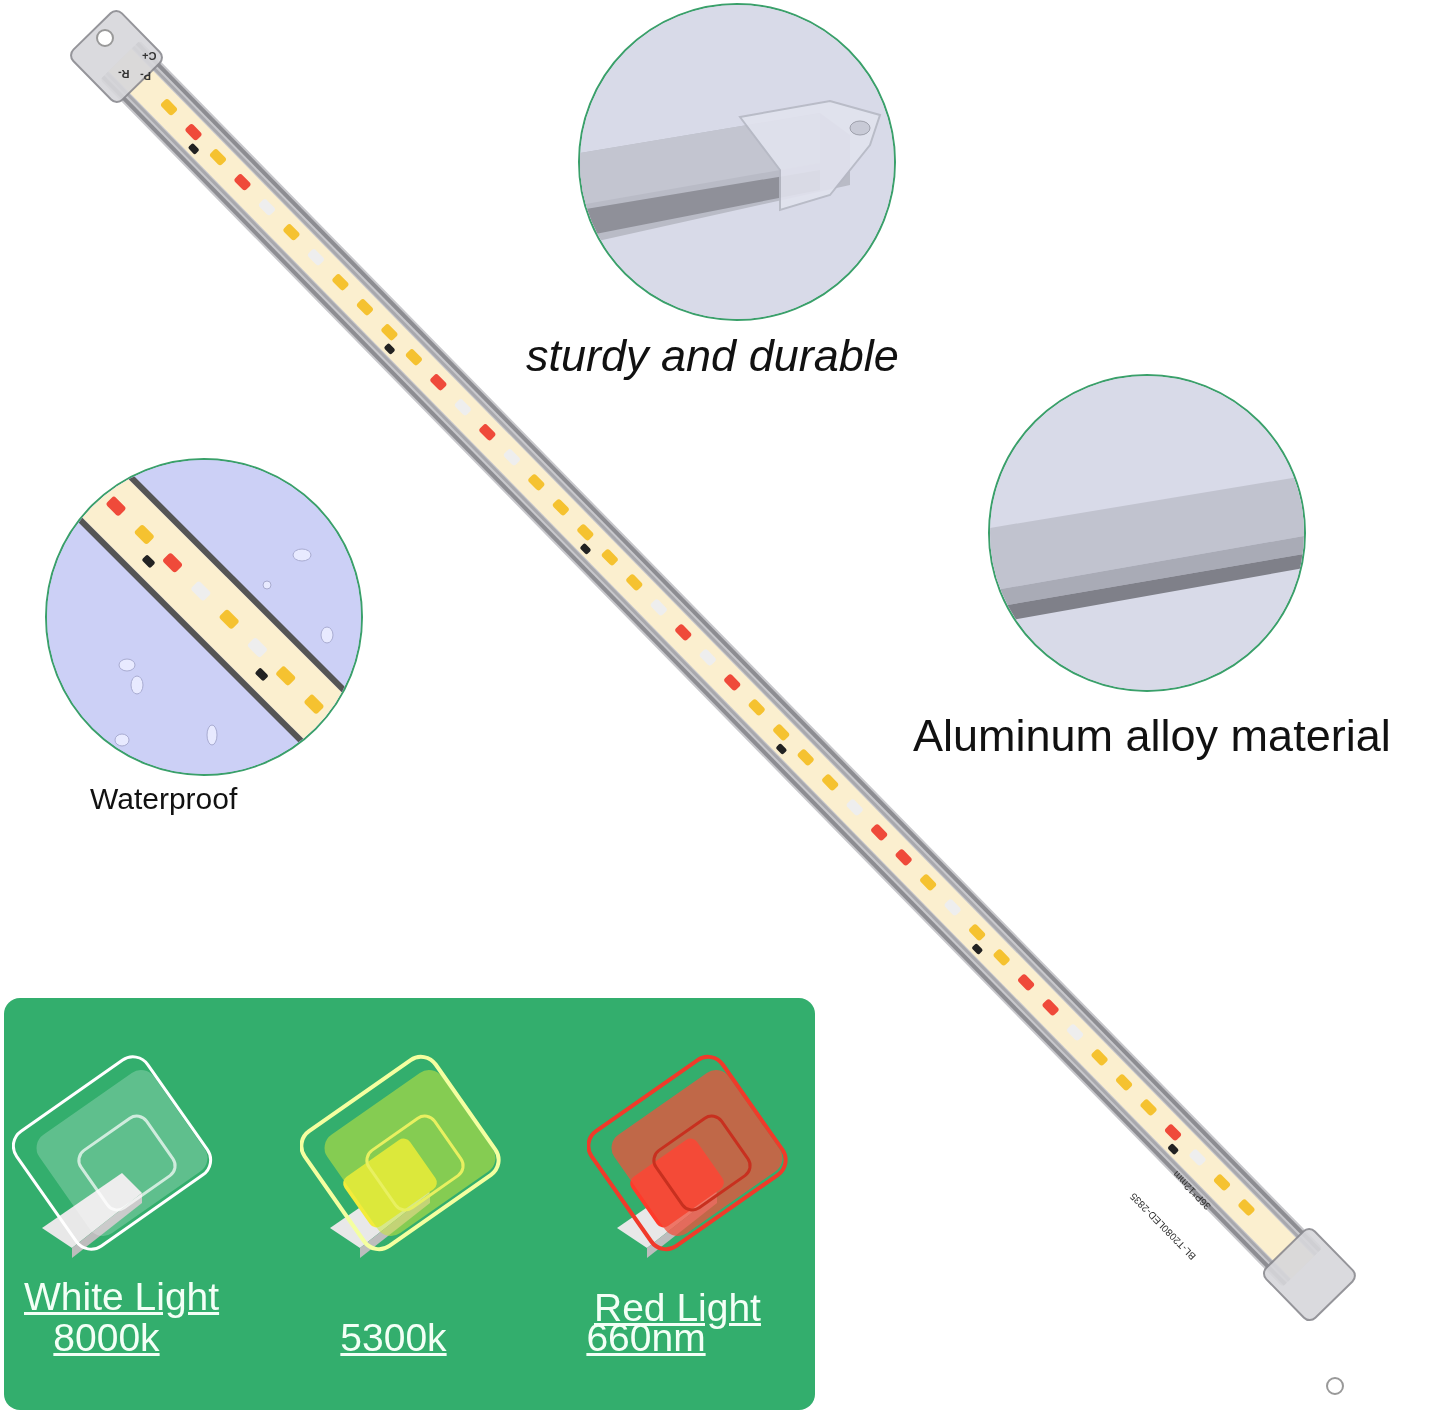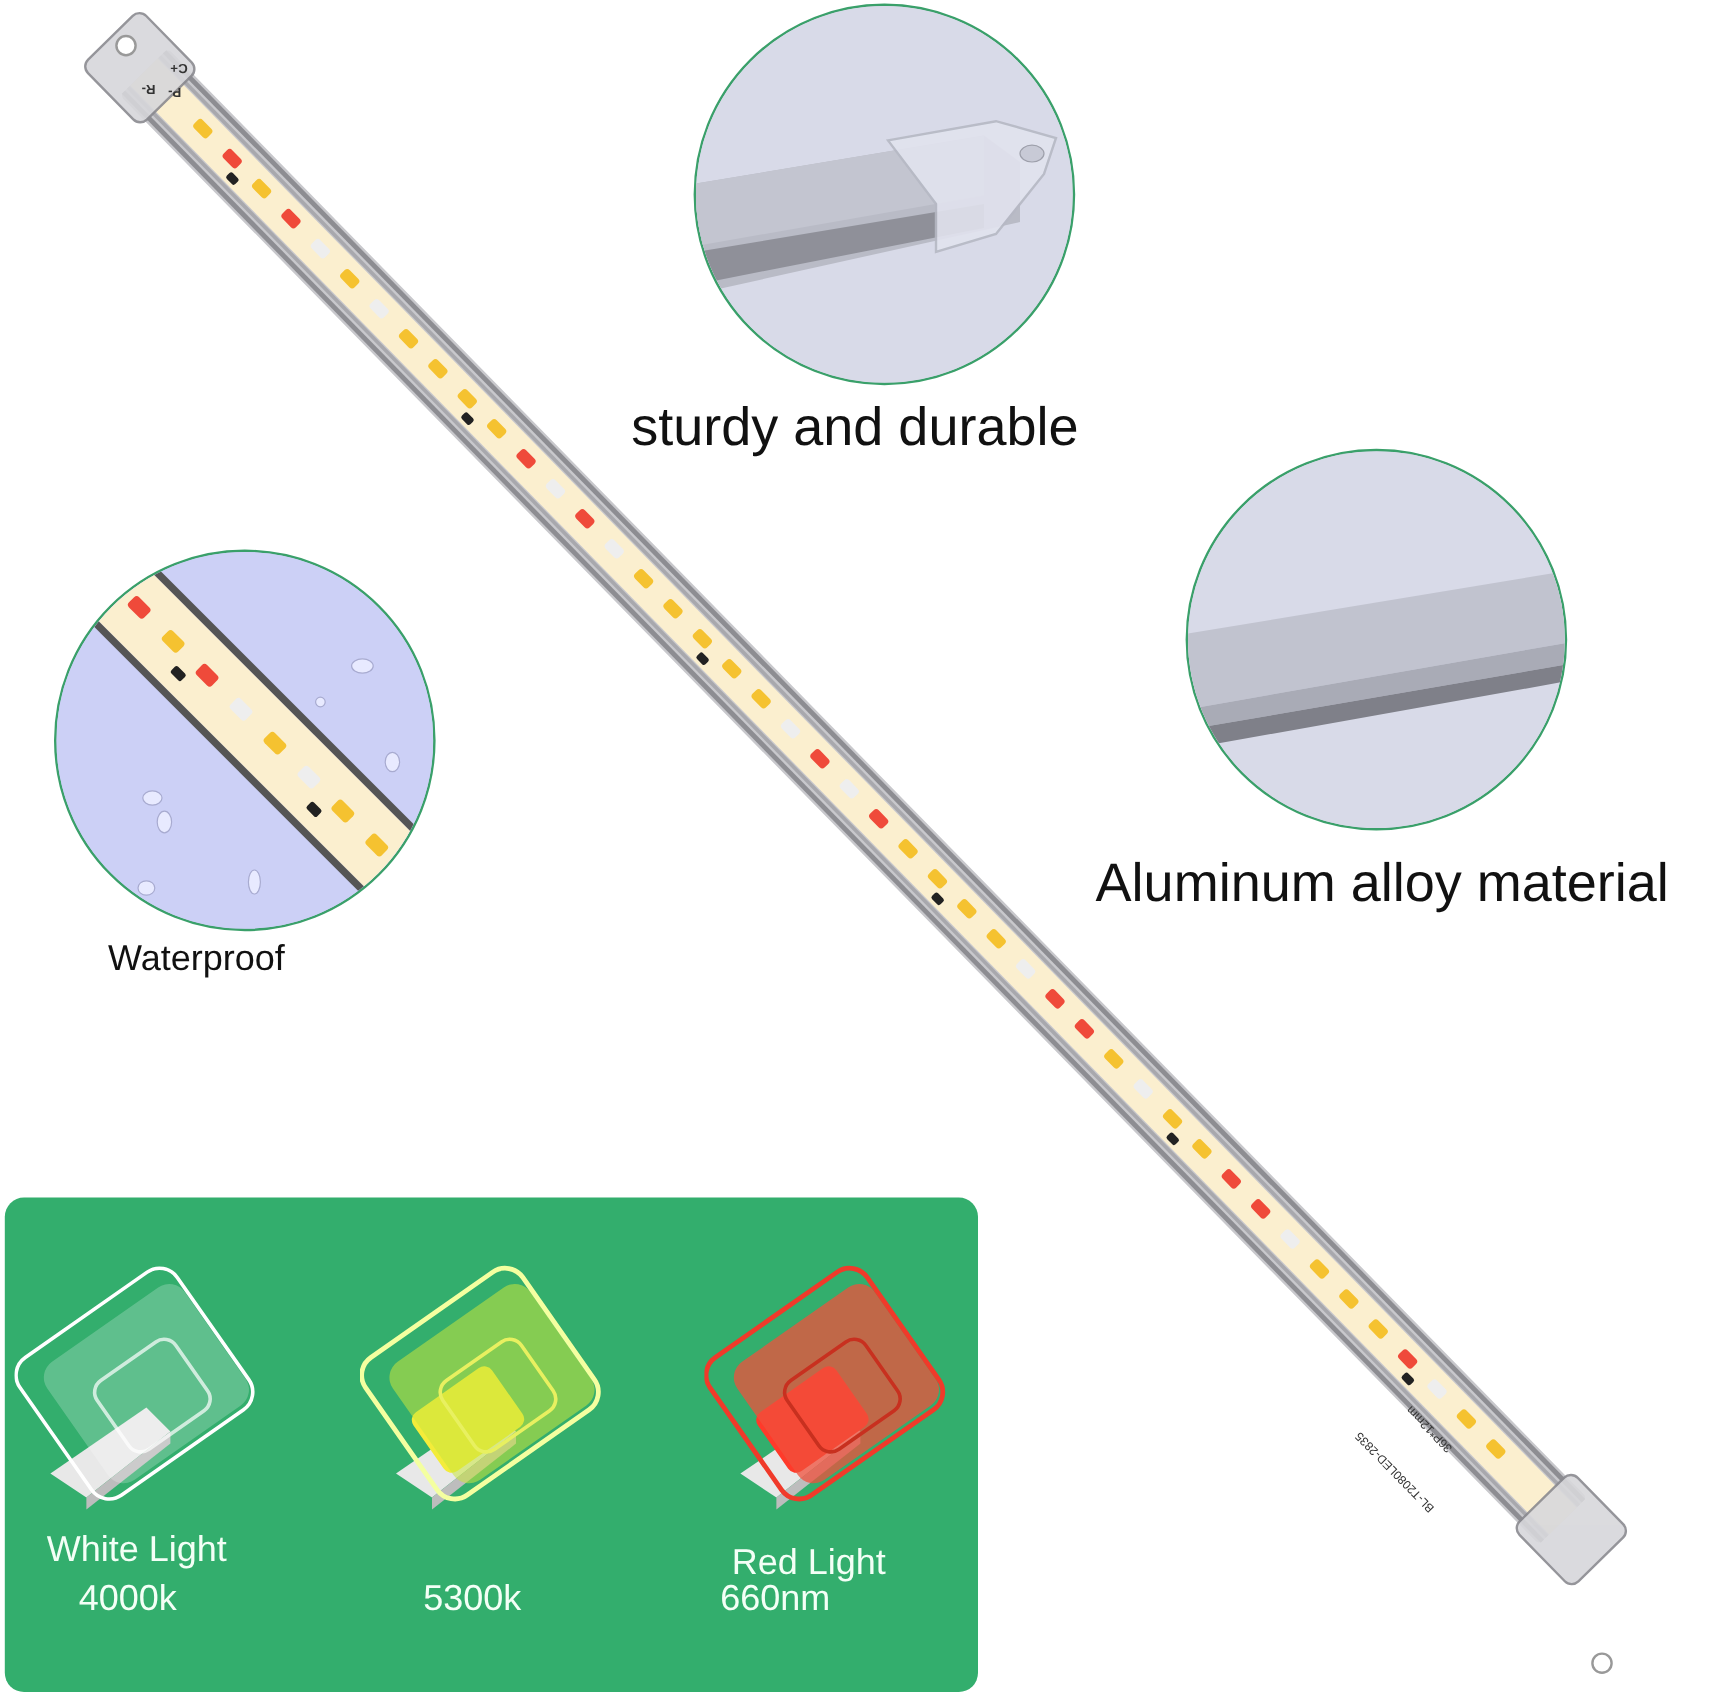--- a/index.html
+++ b/index.html
@@ -1,21 +1,21 @@
 <!DOCTYPE html>
 <html><head>
 <meta charset="utf-8">
 <style>
   html, body { margin:0; padding:0; }
   body { width:1444px; height:1414px; background:#ffffff; position:relative; overflow:hidden; font-family:"Liberation Sans", sans-serif; }
   .abs { position:absolute; }
   .caption { position:absolute; color:#111; font-size:46px; white-space:nowrap; font-family:"Liberation Sans", sans-serif; }
   .circle { position:absolute; border-radius:50%; border:2px solid #3aa06a; overflow:hidden; background:#d7d9e8; }
   .panel { position:absolute; left:4px; top:998px; width:811px; height:412px; background:#33ae6d; border-radius:16px; }
-  .lbl { position:absolute; color:#f3fff6; font-size:30px; text-align:center; white-space:nowrap; font-family:"Liberation Sans", sans-serif; }
+  .lbl { position:absolute; color:#f3fff6; font-size:39px; text-align:center; white-space:nowrap; font-family:"Liberation Sans", sans-serif;text-decoration:underline; }
   svg { display:block; }
 </style>
 </head>
 <body>
 
 <div class="abs" style="left:0;top:0;width:1444px;height:1414px;">
   <svg width="1444" height="1414" viewBox="0 0 1444 1414">
     <defs>
       <radialGradient id="glowR" cx="50%" cy="50%" r="50%">
         <stop offset="0%" stop-color="#ffffff"></stop>
@@ -116,21 +116,21 @@
 <div class="circle" style="left:578px;top:3px;width:314px;height:314px;">
   <svg width="314" height="314">
     <rect width="314" height="314" fill="#d8dae8"></rect>
     <polygon points="0,148 240,108 270,130 270,180 0,240" fill="#b9bbc6"></polygon>
     <polygon points="0,148 240,108 240,158 0,200" fill="#c3c5d0"></polygon>
     <polygon points="0,205 240,165 240,185 0,232" fill="#8f9099"></polygon>
     <polygon points="160,112 250,96 300,110 290,140 250,190 200,205 200,165" fill="#e1e3ee" stroke="#b6b8c4" stroke-width="2" opacity="0.9"></polygon>
     <ellipse cx="280" cy="123" rx="10" ry="7" fill="#c8cad6" stroke="#9ea0ab"></ellipse>
   </svg>
 </div>
-<div class="caption" style="left:526px;top:330px;font-size:45px;">sturdy and durable</div>
+<div class="caption" style="left:526px;top:330px;font-size:45px;font-style:italic;">sturdy and durable</div>
 
 <div class="circle" style="left:988px;top:374px;width:314px;height:314px;">
   <svg width="314" height="314">
     <rect width="314" height="314" fill="#d8dae8"></rect>
     <polygon points="0,152 314,100 314,160 0,215" fill="#c1c3cf"></polygon>
     <polygon points="0,215 314,160 314,178 0,232" fill="#a9abb6"></polygon>
     <polygon points="0,232 314,178 314,192 0,248" fill="#7f8089"></polygon>
   </svg>
 </div>
 <div class="caption" style="left:913px;top:710px;font-size:45px;">Aluminum alloy material</div>
@@ -194,19 +194,19 @@
       <polygon points="30,175 110,120 130,140 60,195" fill="#e8e8e8"></polygon>
       <polygon points="60,195 130,140 130,150 60,205" fill="#bdbdbd"></polygon>
       <rect x="50" y="100" width="80" height="60" rx="8" fill="#ff3a2a" transform="rotate(-35 90 130)"></rect>
       <rect x="40" y="40" width="140" height="120" rx="16" fill="rgba(240,80,60,0.75)" transform="rotate(-35 110 100)"></rect>
       <rect x="20" y="30" width="160" height="140" rx="18" fill="none" stroke="#f03a2a" stroke-width="4" transform="rotate(-35 100 100)"></rect>
       <rect x="75" y="75" width="80" height="70" rx="12" fill="none" stroke="#c8301f" stroke-width="3" transform="rotate(-35 115 110)"></rect>
     </svg>
   </div>
 
   <div class="lbl" style="left:20px;top:277px;width:180px;">White Light</div>
-  <div class="lbl" style="left:20px;top:318px;width:165px;">4000k</div>
+  <div class="lbl" style="left:20px;top:318px;width:165px;">8000k</div>
 
   <div class="lbl" style="left:262px;top:318px;width:255px;">5300k</div>
 
   <div class="lbl" style="left:590px;top:288px;width:160px;">Red Light</div>
   <div class="lbl" style="left:562px;top:318px;width:160px;">660nm</div>
 </div>
 
 </body></html>

